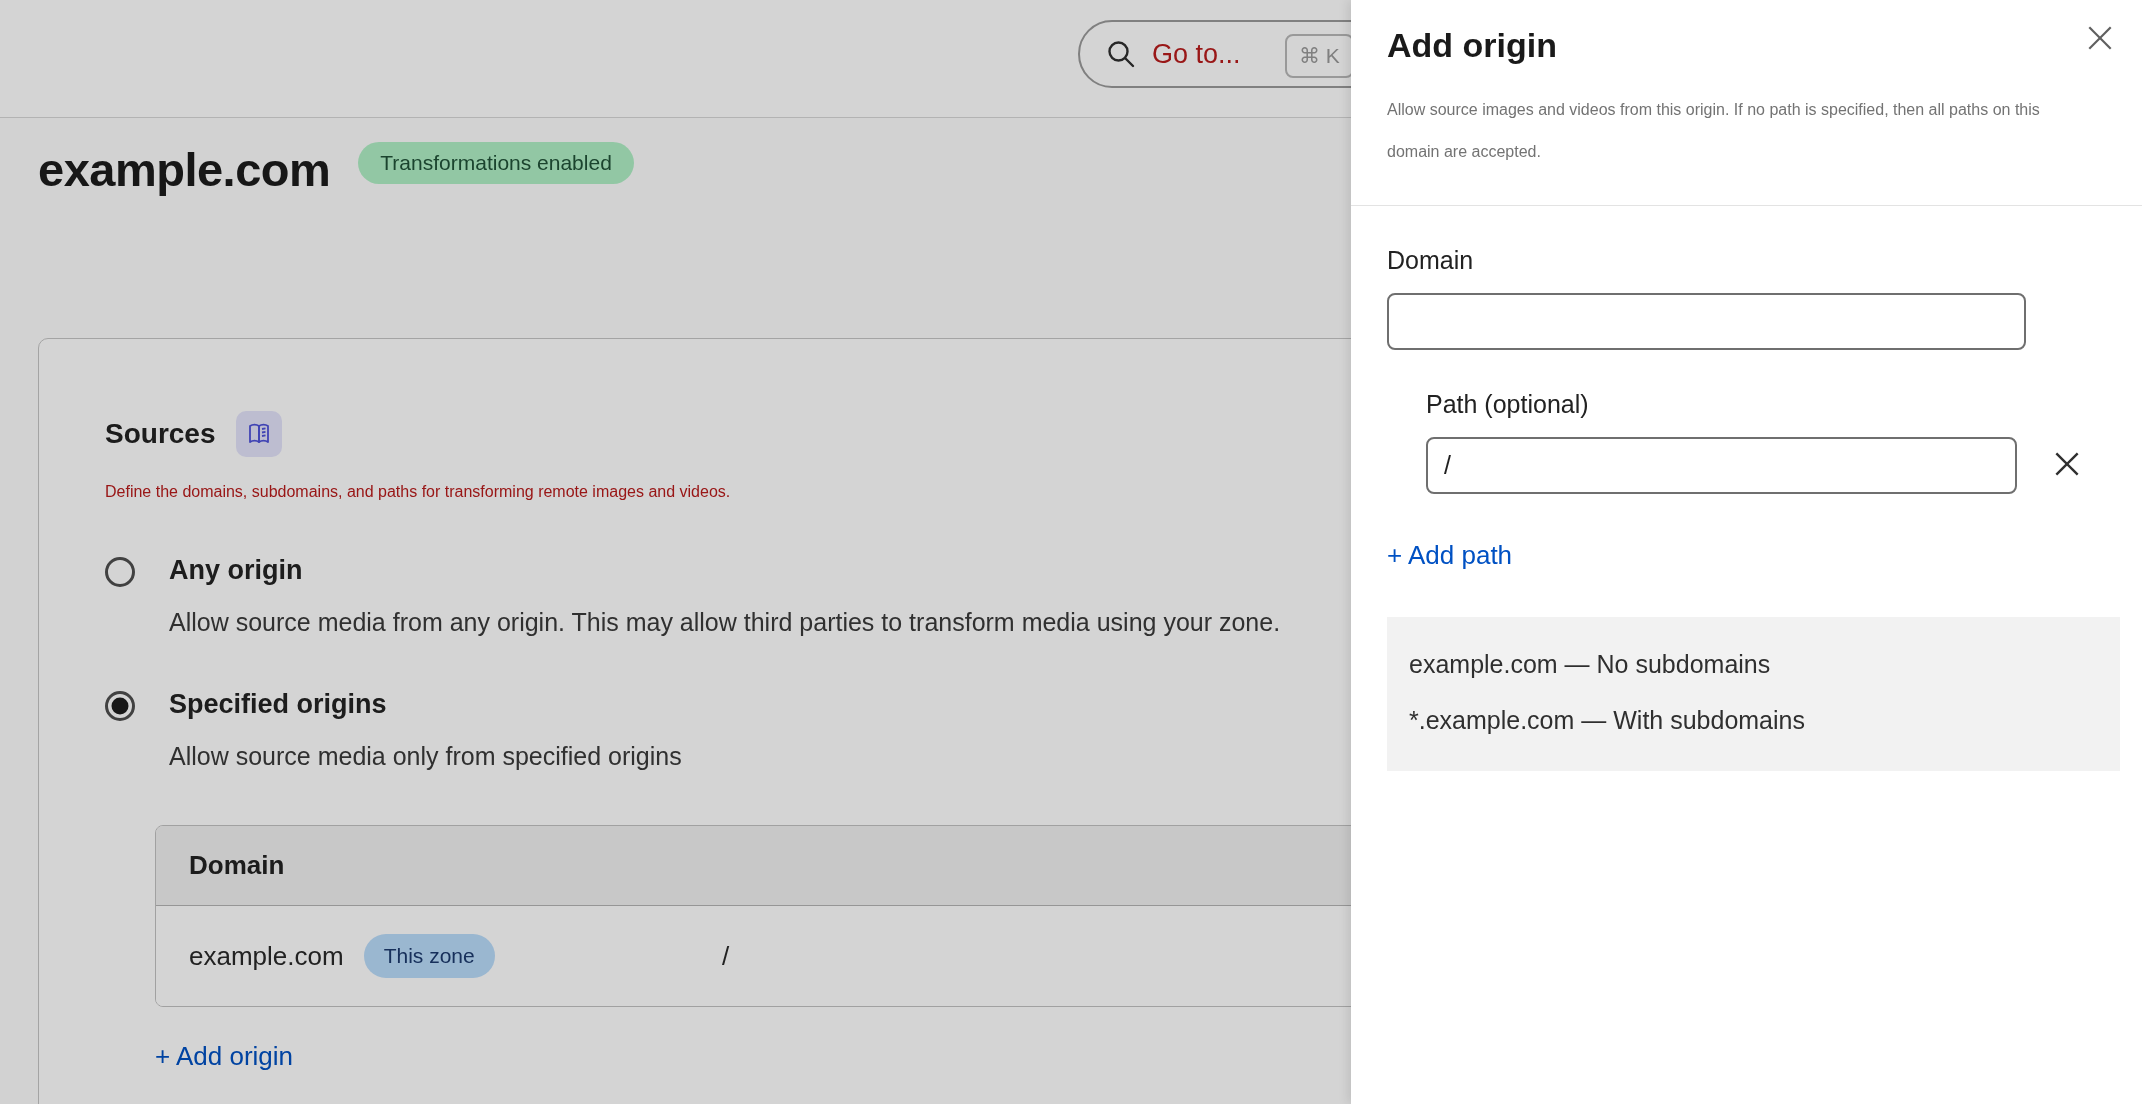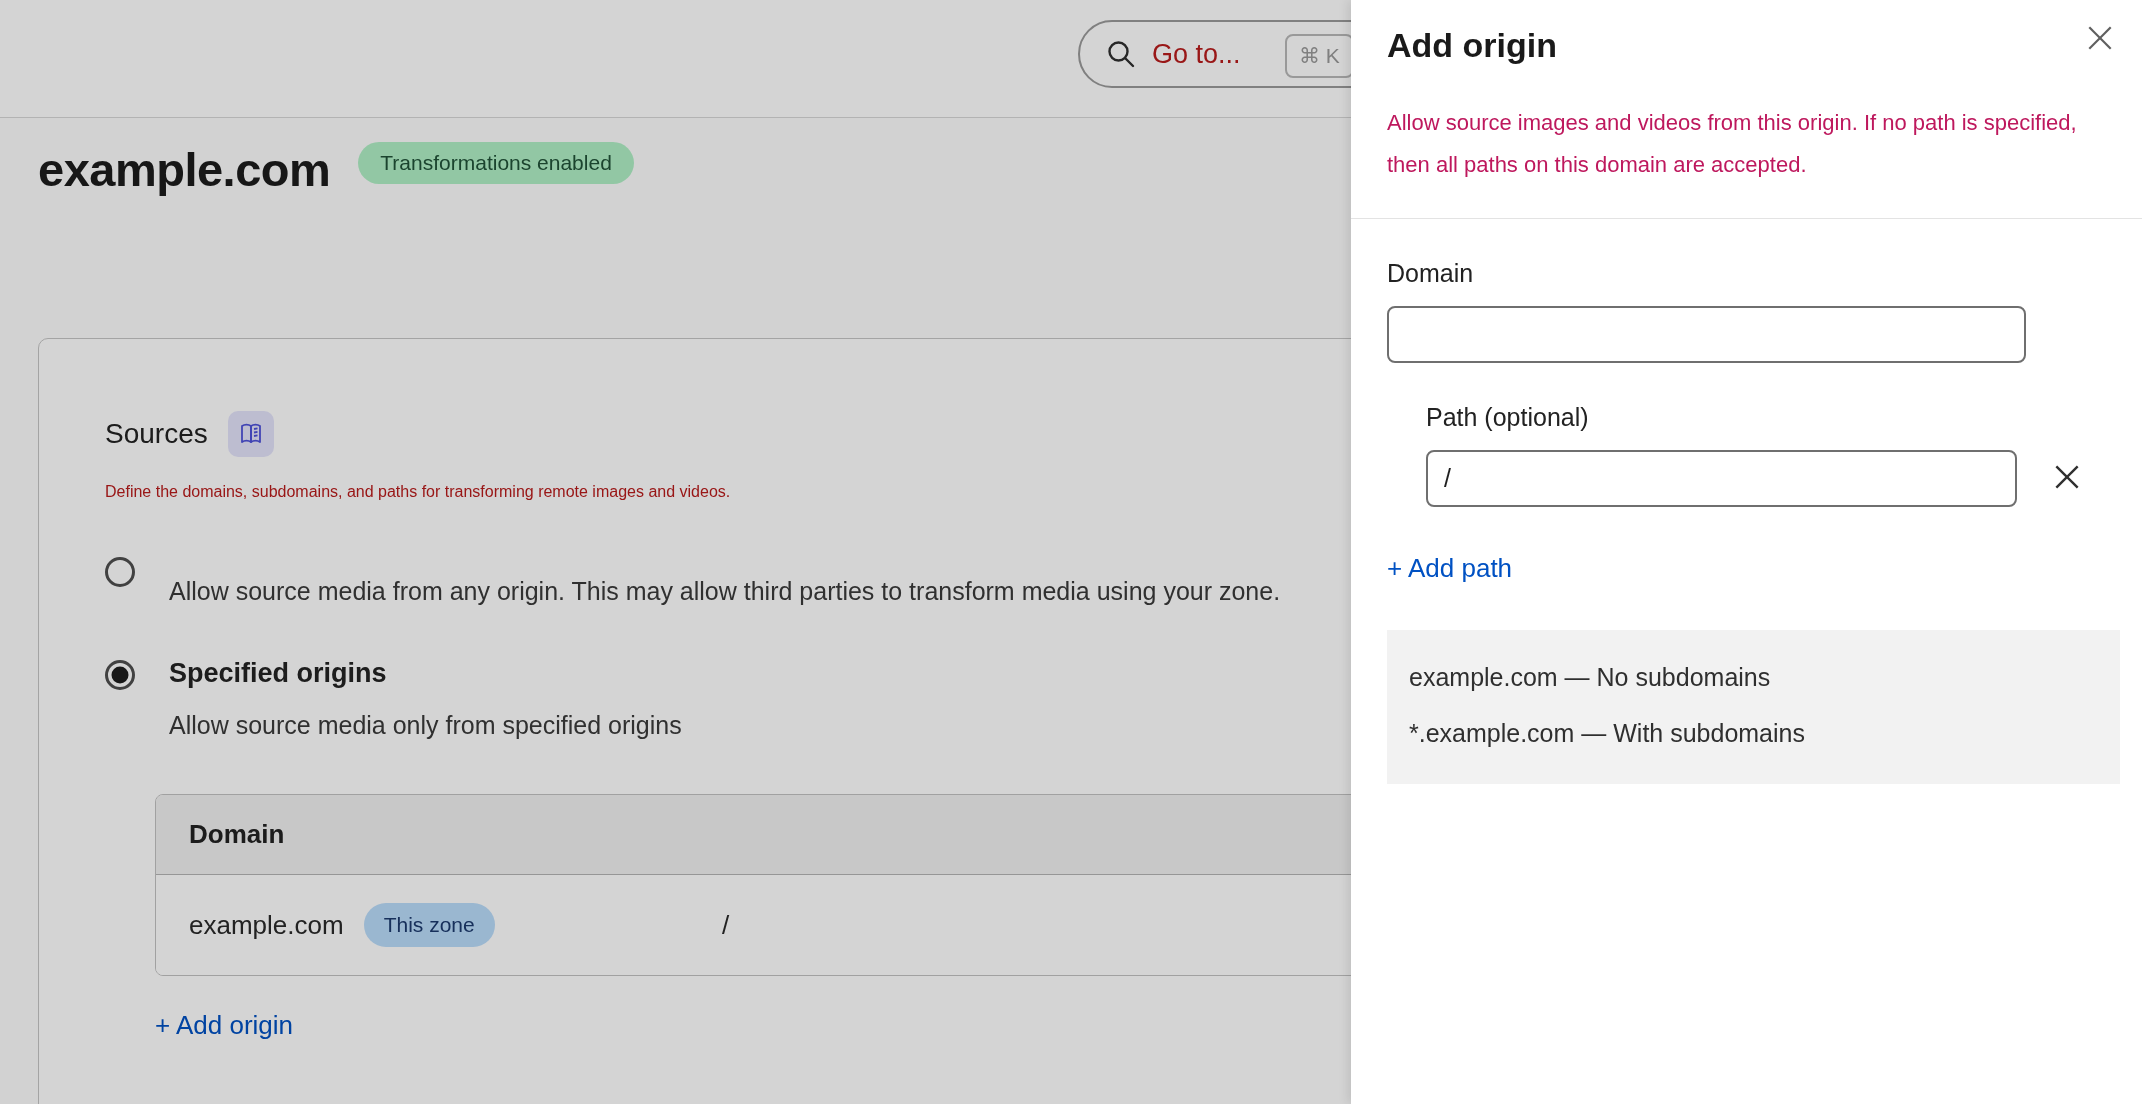--- a/index.html
+++ b/index.html
@@ -35,21 +35,21 @@
     background:#b0f0c6; color:#215238; font-size:21px; font-weight:400;
     padding:0 22px; height:42px; display:flex; align-items:center; border-radius:22px;
     margin-top:-14px;
   }
   .card {
     position:absolute; left:38px; top:338px; width:1982px; height:830px;
     background:#fff; border:1px solid #c6c6c6; border-radius:10px;
     padding:72px 0 0 66px; overflow:hidden;
   }
   .sources-row { display:flex; align-items:center; gap:20px; }
-  .sources-row h2 { font-size:28px; font-weight:400; color:#222; }
+  .sources-row h2 { font-size:28px; font-weight:700; color:#222; }
   .doc-chip {
     width:46px; height:46px; border-radius:10px; background:#e4e4fb;
     display:flex; align-items:center; justify-content:center;
   }
   .card-desc { margin-top:26px; font-size:16px; color:#b91c1c; white-space:nowrap; }
   .radio-option { display:flex; gap:34px; margin-top:54px; }
   .radio-option.second { margin-top:52px; }
   .radio {
     width:30px; height:30px; border-radius:50%; border:3px solid #4f4f4f;
     background:#fff; flex:0 0 auto; margin-top:2px; position:relative;
@@ -84,21 +84,21 @@
     position:absolute; left:1351px; top:0; width:791px; height:1104px;
     background:#fff; z-index:10; box-shadow:-3px 0 10px rgba(0,0,0,0.10);
     padding:26px 36px 0 36px;
   }
   .panel-close {
     position:absolute; top:14px; right:18px; width:48px; height:48px;
     background:none; border:none; cursor:pointer;
     display:flex; align-items:center; justify-content:center;
   }
   .panel-title { font-size:34px; font-weight:700; color:#1a1a1a; }
-  .panel-desc { margin-top:37px; width:690px; font-size:22px; line-height:42px; color:#be185d; }
+  .panel-desc { margin-top:24px; width:690px; font-size:16px; line-height:42px; color:#737373; }
   .panel-divider { border:none; border-top:1px solid #e3e3e3; margin:32px -36px 0 -36px; }
   .field-label { display:block; margin-top:40px; font-size:25px; color:#222; }
   .text-input {
     margin-top:18px; width:639px; height:57px;
     border:2px solid #6f6f6f; border-radius:8px; background:#fff;
     font-size:25px; font-family:"Liberation Sans", sans-serif; color:#1f1f1f;
     padding:0 16px; outline:none; display:block;
   }
   .path-group { margin-left:39px; }
   .path-row { display:flex; align-items:center; }
@@ -151,20 +151,21 @@
             <line x1="17" y1="16" x2="20.5" y2="15.4"></line>
           </svg>
         </span>
       </div>
 
       <p class="card-desc">Define the domains, subdomains, and paths for transforming remote images and videos.</p>
 
       <div class="radio-option">
         <span class="radio"></span>
         <div>
+          <div class="radio-label">Any origin</div>
           <div class="radio-desc">Allow source media from any origin. This may allow third parties to transform media using your zone.</div>
         </div>
       </div>
 
       <div class="radio-option second">
         <span class="radio selected"></span>
         <div>
           <div class="radio-label">Specified origins</div>
           <div class="radio-desc">Allow source media only from specified origins</div>
         </div>

